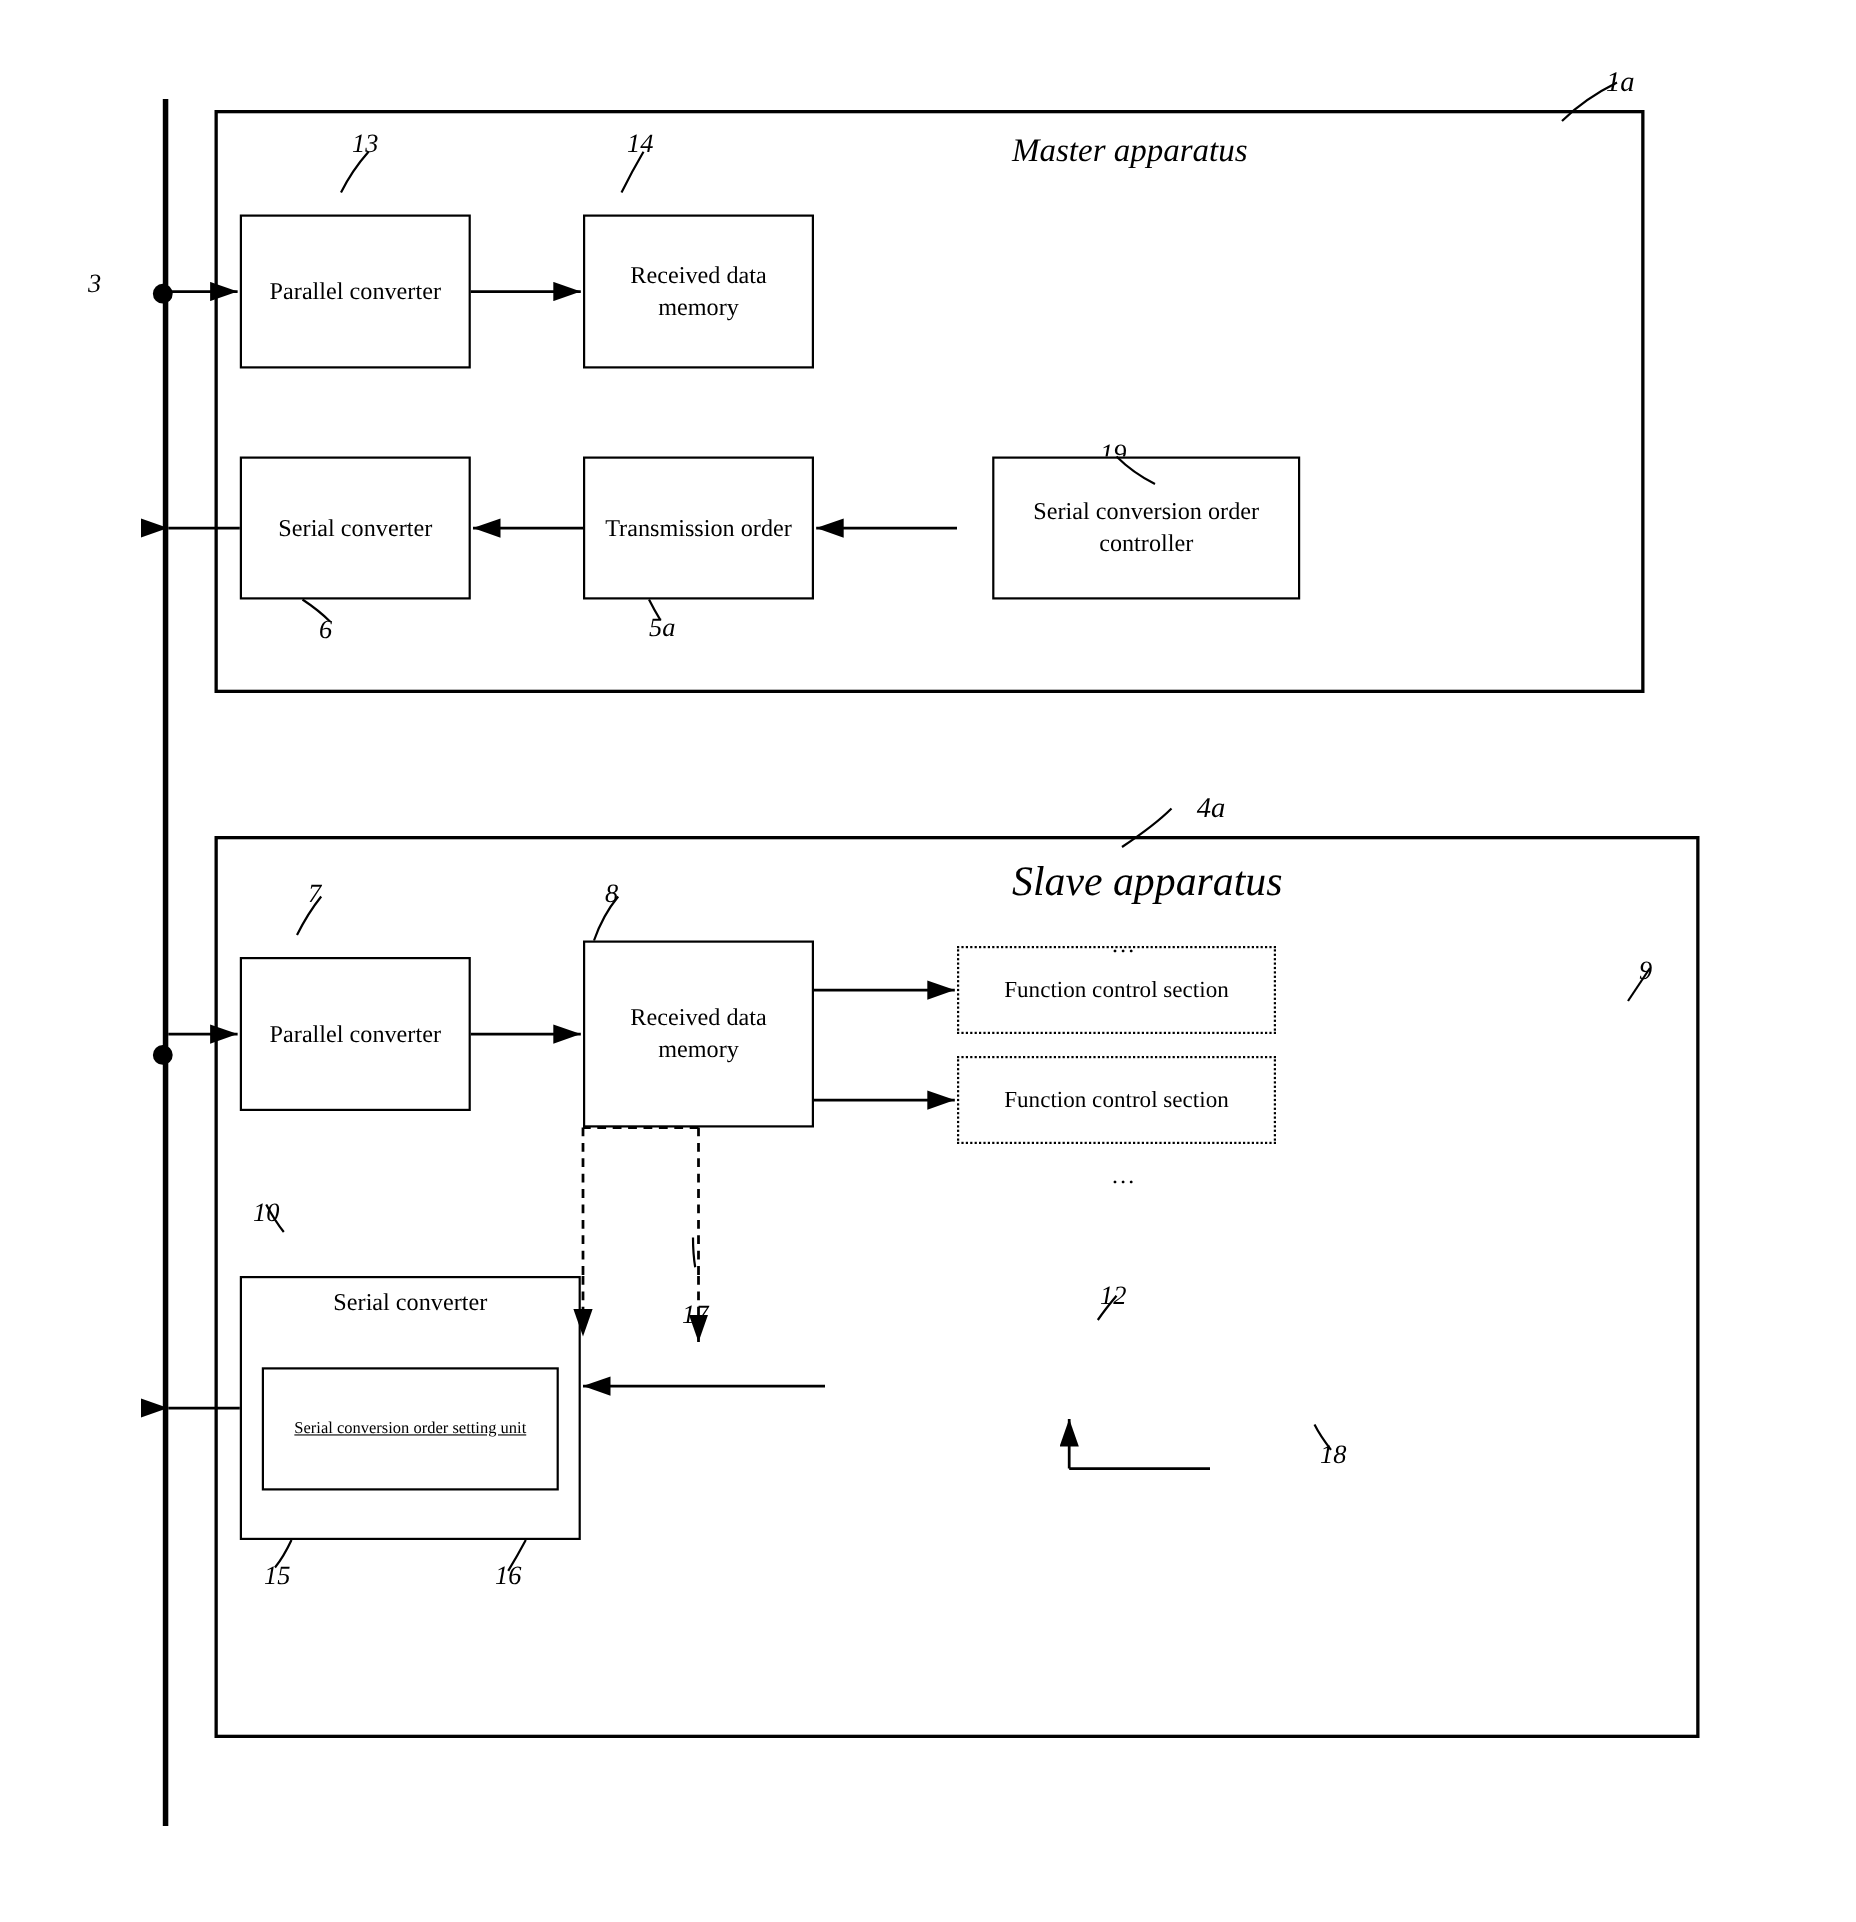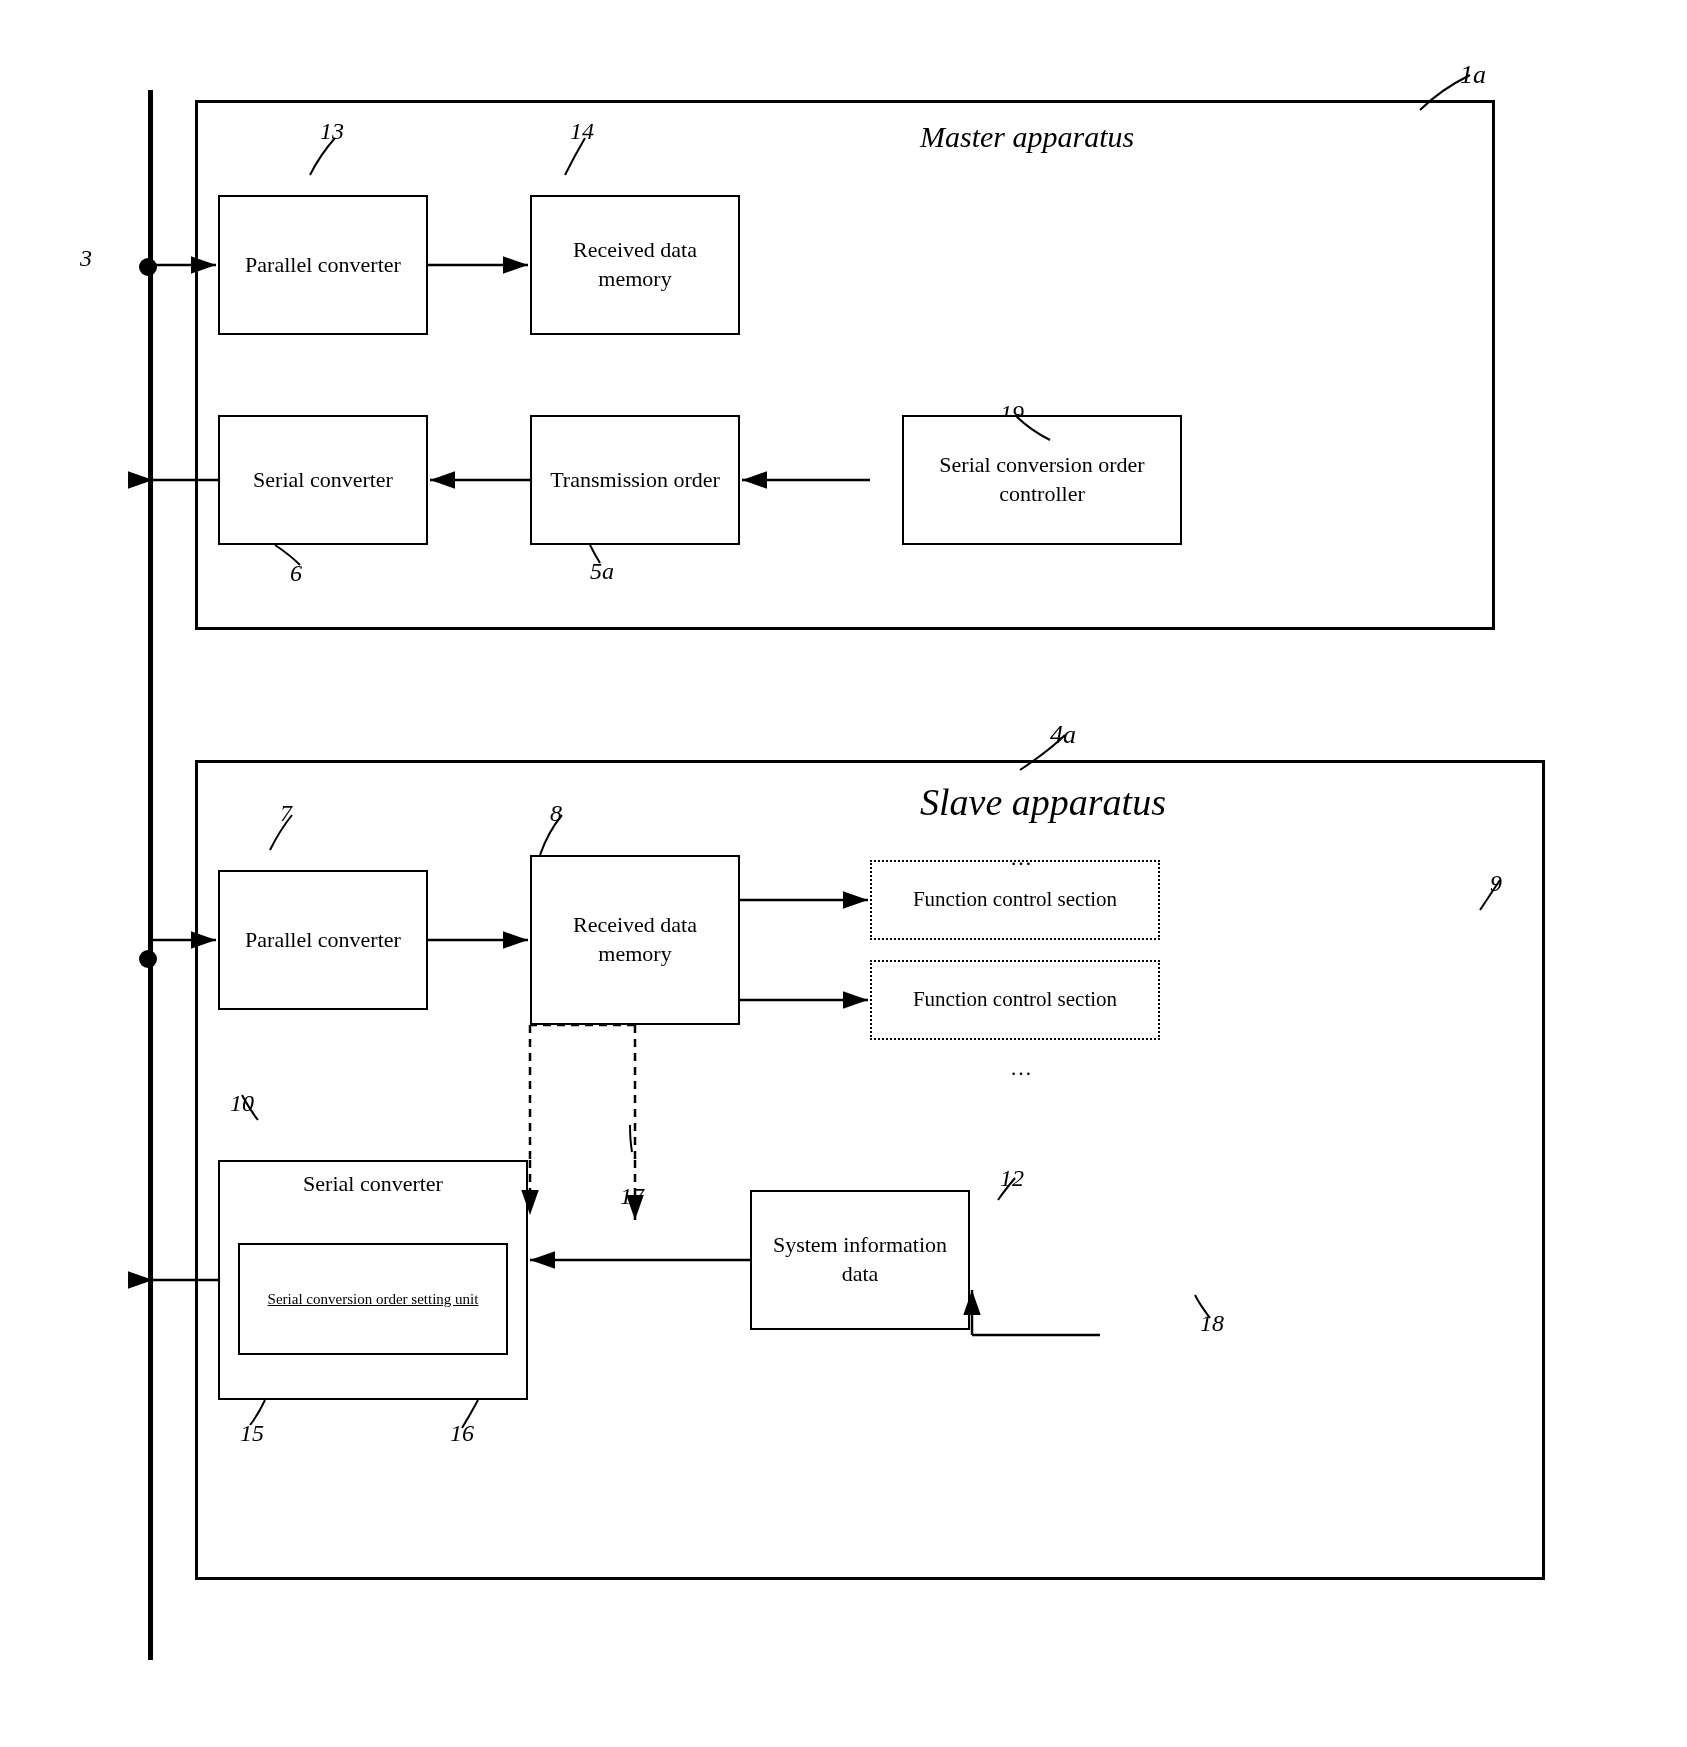--- a/index.html
+++ b/index.html
@@ -129,21 +129,21 @@
 order controller</span>
   </div>
 
   <div class="ref-label" style="left:80px; top:245px;">3</div>
 
   <div class="section-box" style="left:195px; top:760px; width:1350px; height:820px;">
   </div>
 
   <div class="section-label" style="left:920px; top:780px; font-size:38px; font-style:italic;">Slave apparatus</div>
 
-  <div class="ref-label" style="left:1050px; top:720px; font-size:26px;">4a</div>
+  <div class="ref-label" style="left:1088px; top:720px; font-size:26px;">4a</div>
 
   <div class="ref-label" style="left:280px; top:800px;">7</div>
 
   <div class="ref-label" style="left:550px; top:800px;">8</div>
 
   <div class="ref-label" style="left:1490px; top:870px;">9</div>
 
   <div class="block" style="left:218px; top:870px; width:210px; height:140px; font-size:22px;">
     <span>Parallel
 converter</span>
@@ -179,25 +179,20 @@
   </div>
 
   <div class="ref-label" style="left:240px; top:1420px;">15</div>
 
   <div class="ref-label" style="left:450px; top:1420px;">16</div>
 
   <div class="ref-label" style="left:620px; top:1145px;margin-top:38px;">17</div>
 
   <div class="ref-label" style="left:1000px; top:1165px;">12</div>
 
-  <div class="block" style="left:750px; top:1190px; width:220px; height:140px; font-size:22px;">
-    <span>System
-information
-data</span>
-  </div>
 
   <div class="ref-label" style="left:1200px; top:1310px;">18</div>
 
 
   <svg class="arrows">
     <defs>
       <marker id="arrowhead" markerWidth="10" markerHeight="7" refX="10" refY="3.5" orient="auto">
         <polygon points="0 0, 10 3.5, 0 7" fill="#000"></polygon>
       </marker>
       <marker id="arrowhead-left" markerWidth="10" markerHeight="7" refX="0" refY="3.5" orient="auto">

